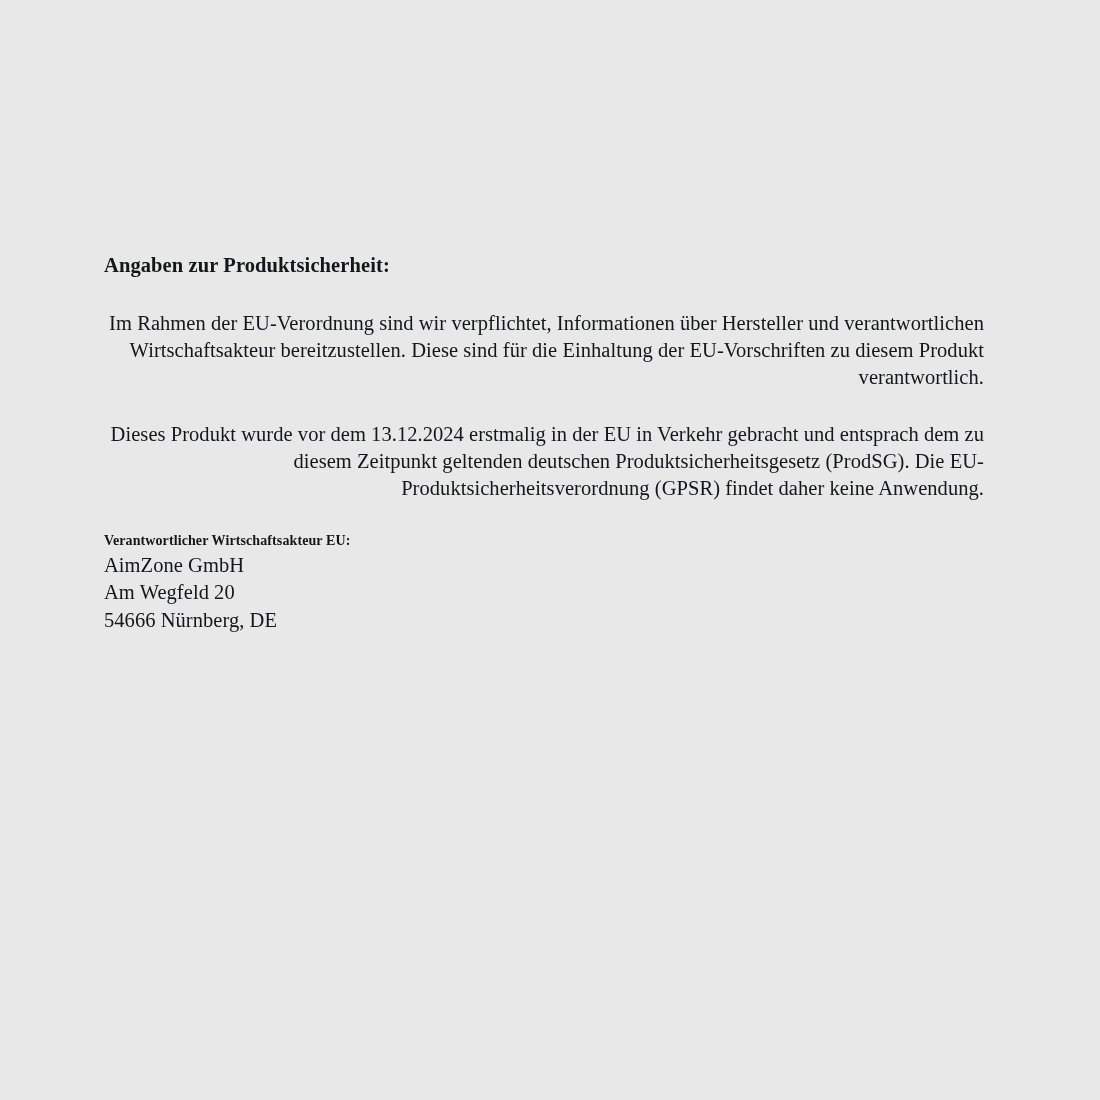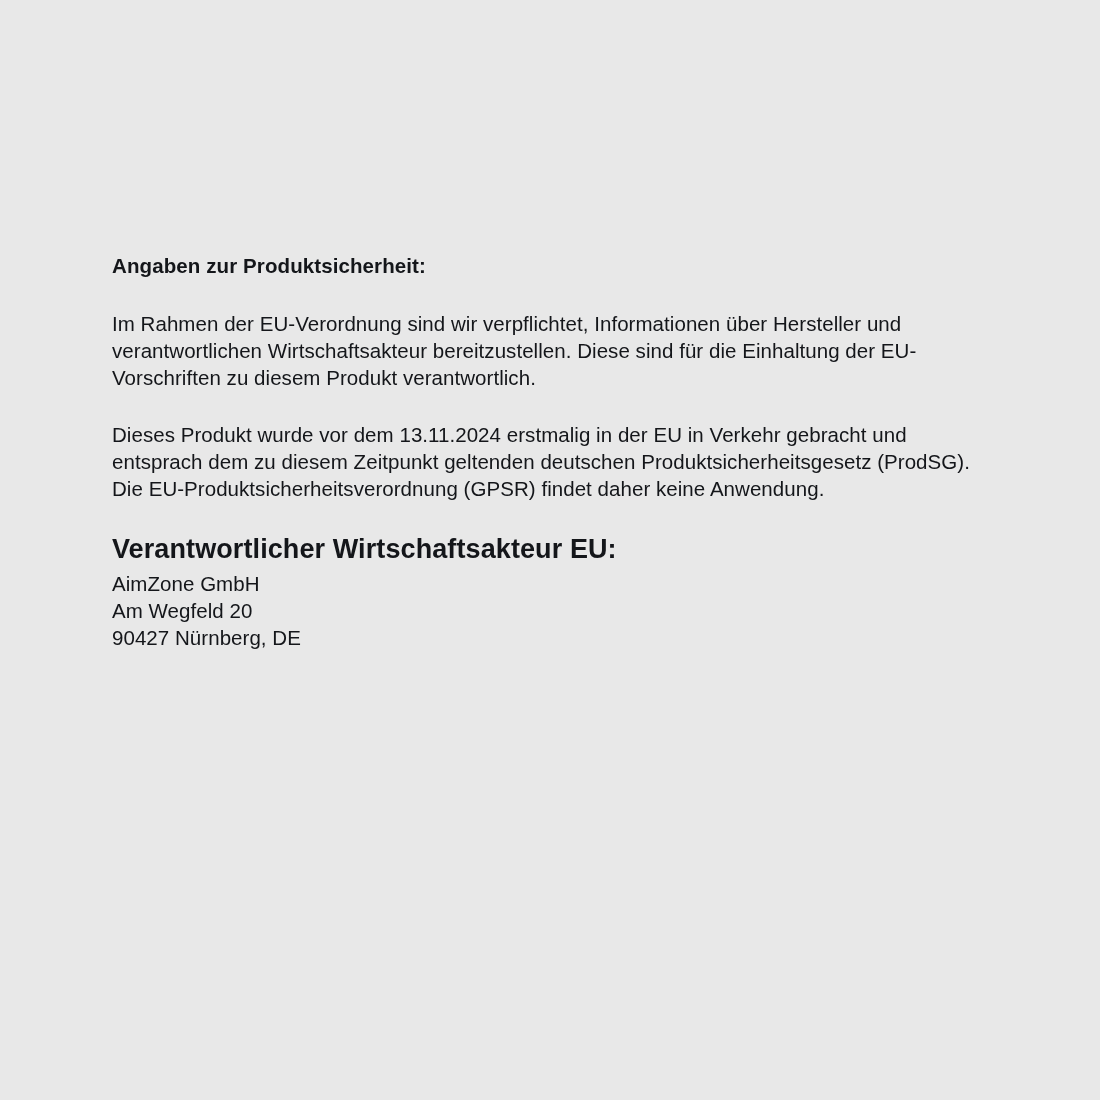--- a/index.html
+++ b/index.html
@@ -15,43 +15,45 @@
     overflow: hidden;
   }
   .page {
     position: relative;
     width: 1100px;
     height: 1100px;
     box-sizing: border-box;
   }
   .content {
     position: absolute;
-    left: 112px;
+    left: 104px;
     top: 252px;
     width: 880px;
+    font-family: Liberation Serif, serif;
   }
   .heading {
     font-size: 20.5px;
     font-weight: bold;
     letter-spacing: 0.1px;
     line-height: 1.35;
     margin: 0 0 30px 0;
   }
   p.para {
     font-size: 20.5px;
     font-weight: normal;
     line-height: 1.32;
     margin: 0 0 30px 0;
     letter-spacing: 0.05px;
+    text-align: right;
   }
   .address-block {
     margin-top: 2px;
   }
   .address-heading {
-    font-size: 27px;
+    font-size: 14px;
     font-weight: bold;
     line-height: 1.32;
     margin: 0 0 2px 0;
     letter-spacing: 0.1px;
   }
   .address-line {
     font-size: 20.5px;
     font-weight: normal;
     line-height: 1.32;
     letter-spacing: 0.05px;
@@ -60,24 +62,24 @@
 </head>
 <body style="background: rgb(232, 232, 232); color: rgb(20, 22, 26);">
 
 <div class="page">
   <div class="content">
 
     <h1 class="heading">Angaben zur Produktsicherheit:</h1>
 
     <p class="para">Im Rahmen der EU-Verordnung sind wir verpflichtet, Informationen über Hersteller und verantwortlichen Wirtschaftsakteur bereitzustellen. Diese sind für die Einhaltung der EU-Vorschriften zu diesem Produkt verantwortlich.</p>
 
-    <p class="para">Dieses Produkt wurde vor dem 13.11.2024 erstmalig in der EU in Verkehr gebracht und entsprach dem zu diesem Zeitpunkt geltenden deutschen Produktsicherheitsgesetz (ProdSG). Die EU-Produktsicherheitsverordnung (GPSR) findet daher keine Anwendung.</p>
+    <p class="para">Dieses Produkt wurde vor dem 13.12.2024 erstmalig in der EU in Verkehr gebracht und entsprach dem zu diesem Zeitpunkt geltenden deutschen Produktsicherheitsgesetz (ProdSG). Die EU-Produktsicherheitsverordnung (GPSR) findet daher keine Anwendung.</p>
 
 
     <div class="address-block">
       <div class="address-heading">Verantwortlicher Wirtschaftsakteur EU:</div>
       <div class="address-line">AimZone GmbH</div>
       <div class="address-line">Am Wegfeld 20</div>
-      <div class="address-line">90427 Nürnberg, DE</div>
+      <div class="address-line">54666 Nürnberg, DE</div>
     </div>
 
   </div>
 </div>
 
 </body></html>

